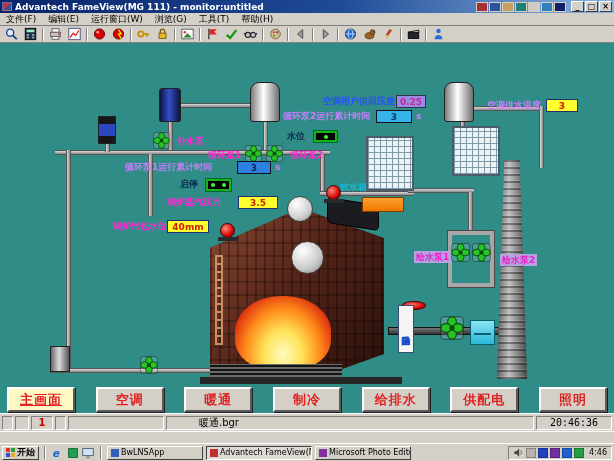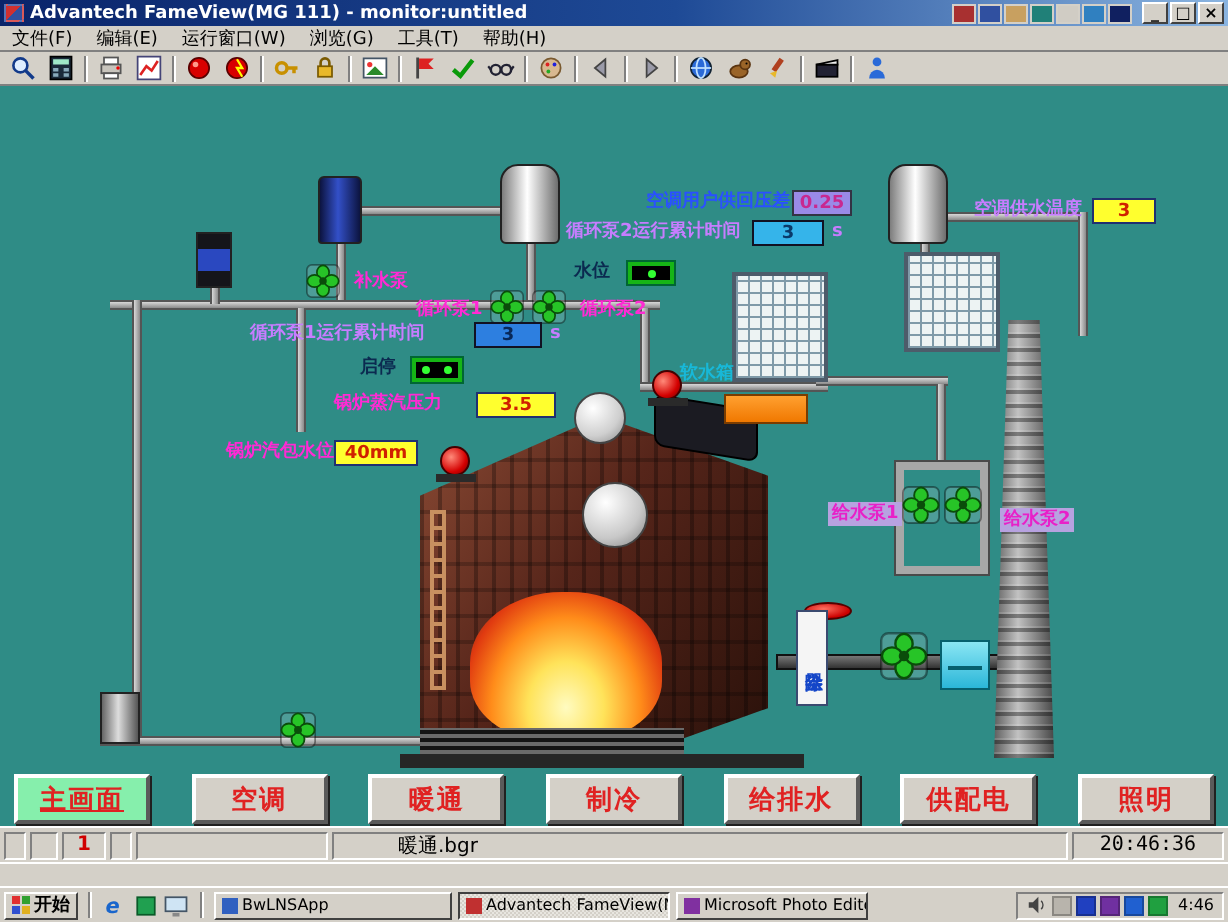--- a/index.html
+++ b/index.html
@@ -110,21 +110,21 @@
   .plabel { position:absolute; background:#b7a2e0; color:#e820c8; font-size:9px; font-weight:bold;
     line-height:12px; padding:0 2px; white-space:nowrap; }
 
   
   .navbar { position:absolute; left:0; top:343px; width:614px; height:27px;
     display:flex; justify-content:space-between; padding:0 7px; align-items:center; }
   .navbtn { width:68px; height:25px; background:#d4d0c8;
     border:2px solid; border-color:#fff #5a5a5a #5a5a5a #fff; box-shadow:1px 1px 0 #202020;
     color:#e02222; font-weight:bold; font-size:13px; letter-spacing:1px;
     display:flex; align-items:center; justify-content:center; white-space:nowrap; }
-  .navbtn.active { background:#86efac; text-decoration:underline; }
+  .navbtn.active { background:#fef9c3; text-decoration:underline; }
 
   
   .statusbar { position:absolute; top:413px; left:0; width:614px; height:18px; background:#d4d0c8;
     border-top:1px solid #fff; display:flex; align-items:center; gap:2px; padding:0 2px; }
   .scell { height:14px; border:1px solid; border-color:#808080 #fff #fff #808080;
     font-size:10px; display:flex; align-items:center; justify-content:center; }
   .scell.page { color:#d00000; font-weight:bold; }
   .scell.file { flex:1; justify-content:flex-start; padding-left:32px; color:#000; }
   .scell.time { font-family:"DejaVu Sans Mono","Liberation Mono",monospace; }
 
@@ -501,21 +501,21 @@
       </span>
       <span class="ql">
         <svg width="15" height="14" viewBox="0 0 16 16">
           <rect x="2" y="3" width="12" height="8" fill="#cfe4f4" stroke="#456"></rect>
           <rect x="6" y="12" width="4" height="2" fill="#888"></rect>
         </svg>
       </span>
     </span>
   <div class="tbsep"></div>
   <span id="tasks" style="display:flex;gap:3px">
-      <div class="taskbtn" style="width: 119px;">
+      <div class="taskbtn" style="width: 96px;">
         <span class="tic" style="background: rgb(48, 96, 192);"></span>
         <span>BwLNSApp</span>
       </div>
       <div class="taskbtn active" style="width: 106px;">
         <span class="tic" style="background: rgb(192, 48, 48);"></span>
         <span>Advantech FameView(MG 1...</span>
       </div>
       <div class="taskbtn" style="width: 96px;">
         <span class="tic" style="background: rgb(128, 48, 160);"></span>
         <span>Microsoft Photo Editor ...</span>

